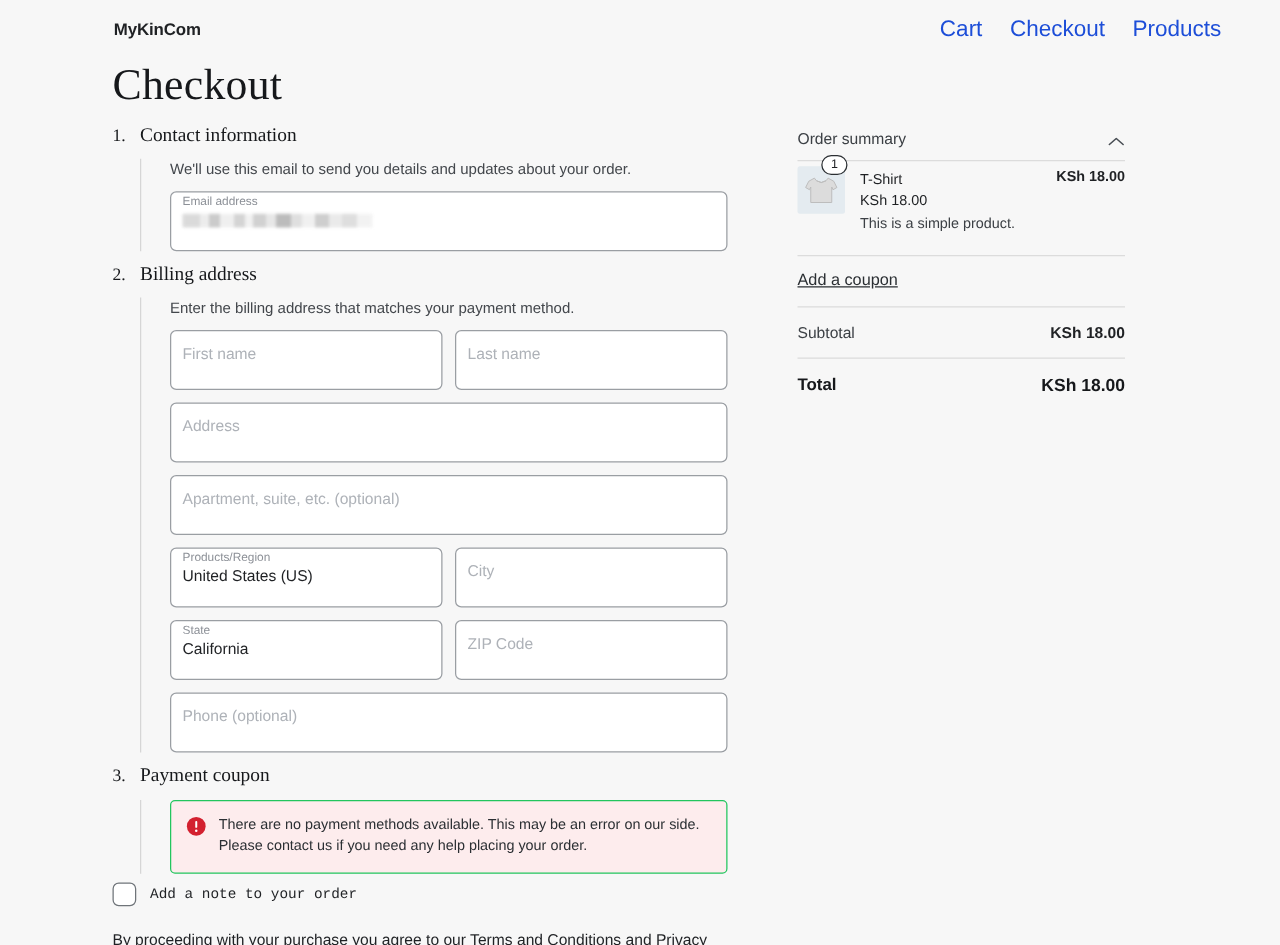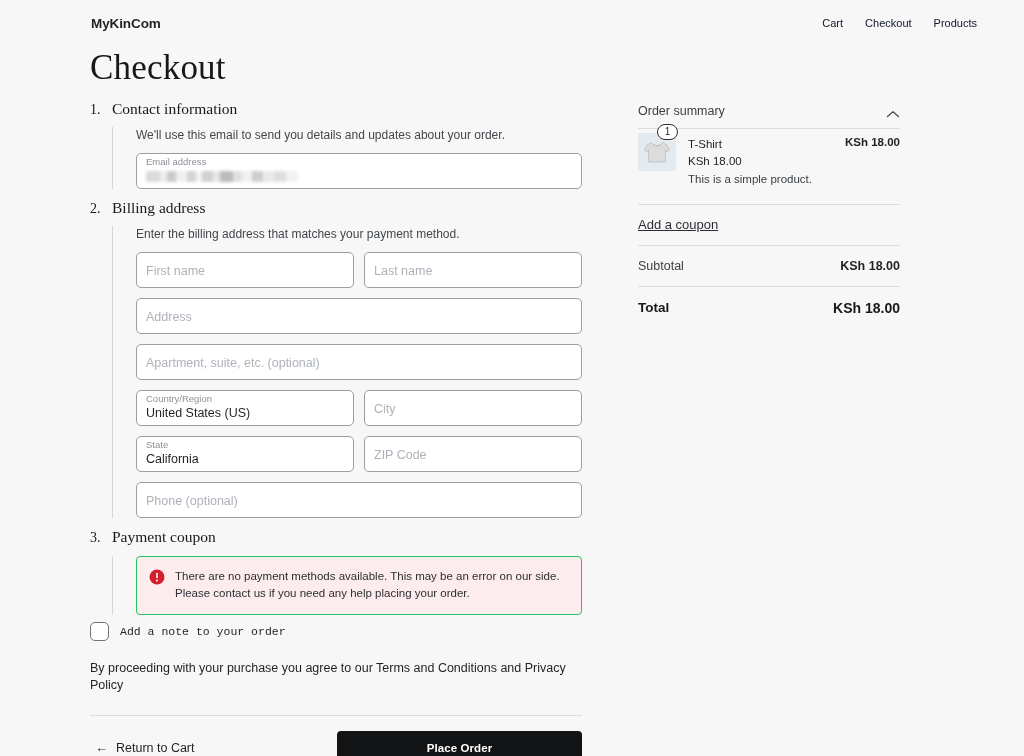--- a/index.html
+++ b/index.html
@@ -42,22 +42,22 @@
     color: #1f2124;
   }
   .nav {
     position: absolute;
     right: 47px;
     display: flex;
     gap: 22px;
     align-items: center;
   }
   .nav a {
-    font-size: 11px;
-    color: #0f172a;
+    font-size: 18px;
+    color: #1d4ed8;
     text-decoration: none;
   }
 
   
   .page-title {
     position: absolute;
     left: 90px;
     top: 48px;
     font-family: "Liberation Serif", serif;
     font-size: 35px;
@@ -117,21 +117,21 @@
     margin: 9px 0 10px 0;
     line-height: 1.35;
   }
 
   
   .field {
     position: relative;
     background: #fff;
     border: 1px solid #9a9ea3;
     border-radius: 5px;
-    height: 36px;
+    height: 48px;
     margin-bottom: 10px;
   }
   .field.filled { }
   .field-label {
     position: absolute;
     left: 9px;
     top: 3px;
     font-size: 9.5px;
     color: #8c9097;
     line-height: 1;
@@ -434,21 +434,21 @@
         <div class="field">
           <span class="field-placeholder">Address</span>
         </div>
 
         <div class="field">
           <span class="field-placeholder">Apartment, suite, etc. (optional)</span>
         </div>
 
         <div class="row2">
           <div class="field filled">
-            <span class="field-label">Country/Region</span>
+            <span class="field-label">Products/Region</span>
             <span class="field-value">United States (US)</span>
           </div>
           <div class="field">
             <span class="field-placeholder">City</span>
           </div>
         </div>
 
         <div class="row2">
           <div class="field filled">
             <span class="field-label">State</span>

